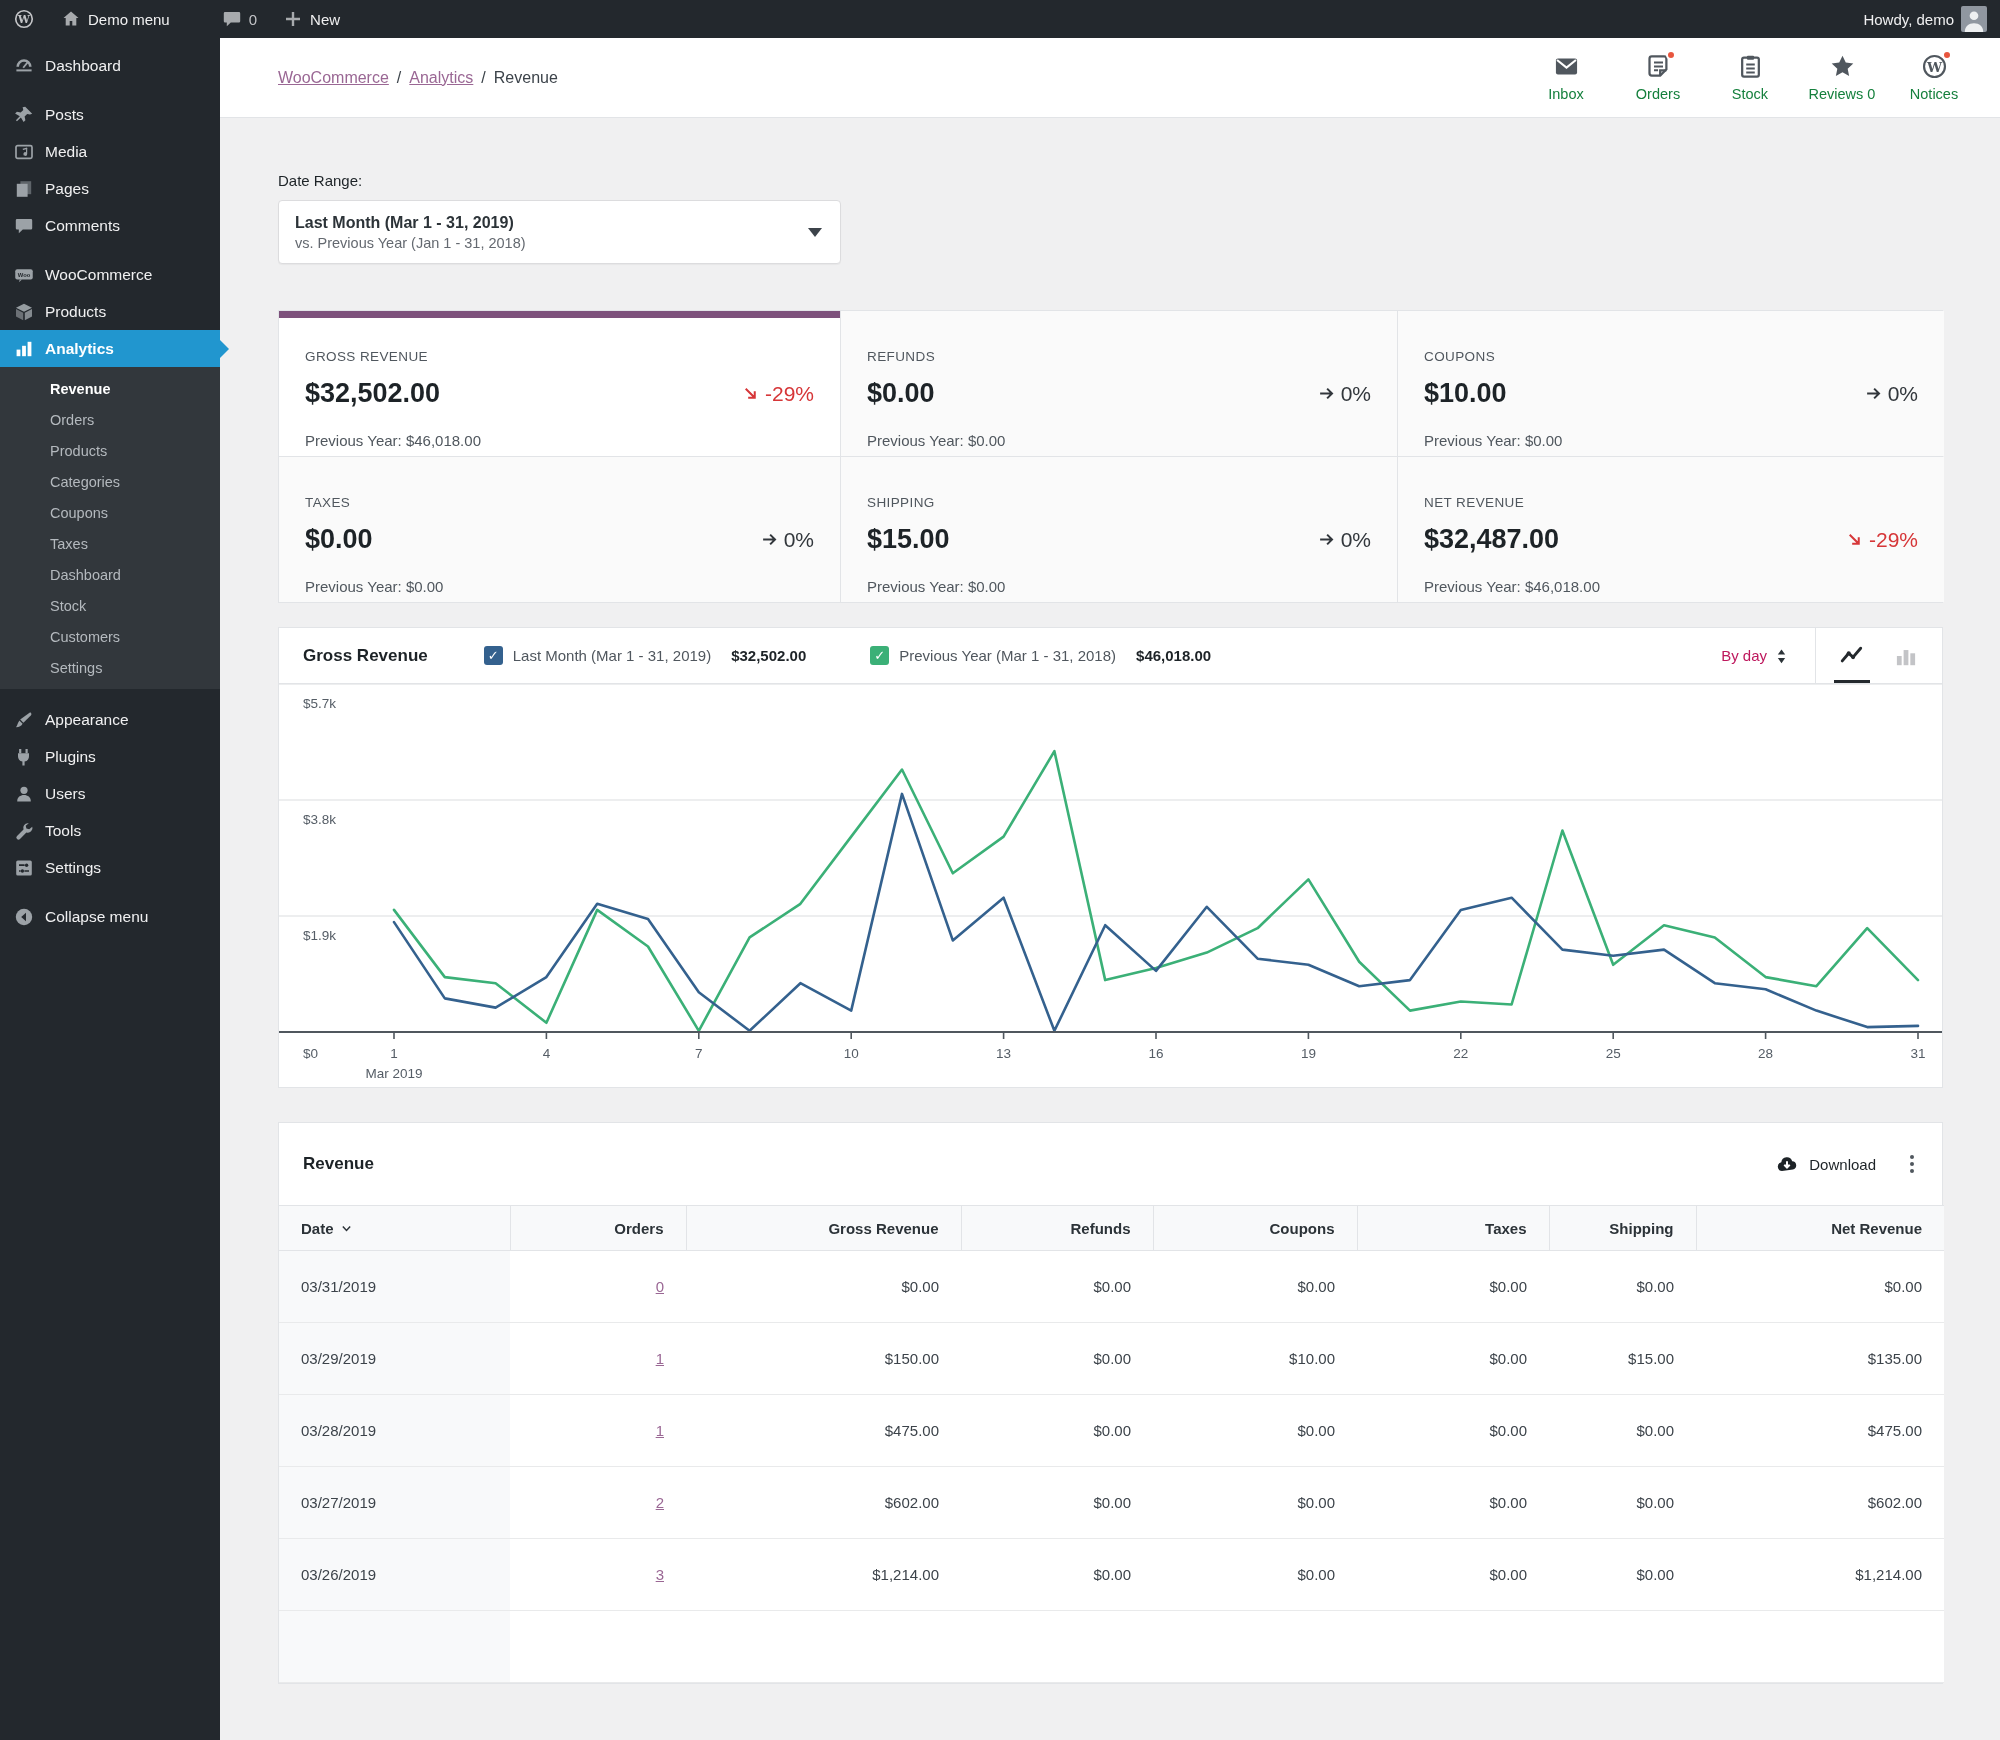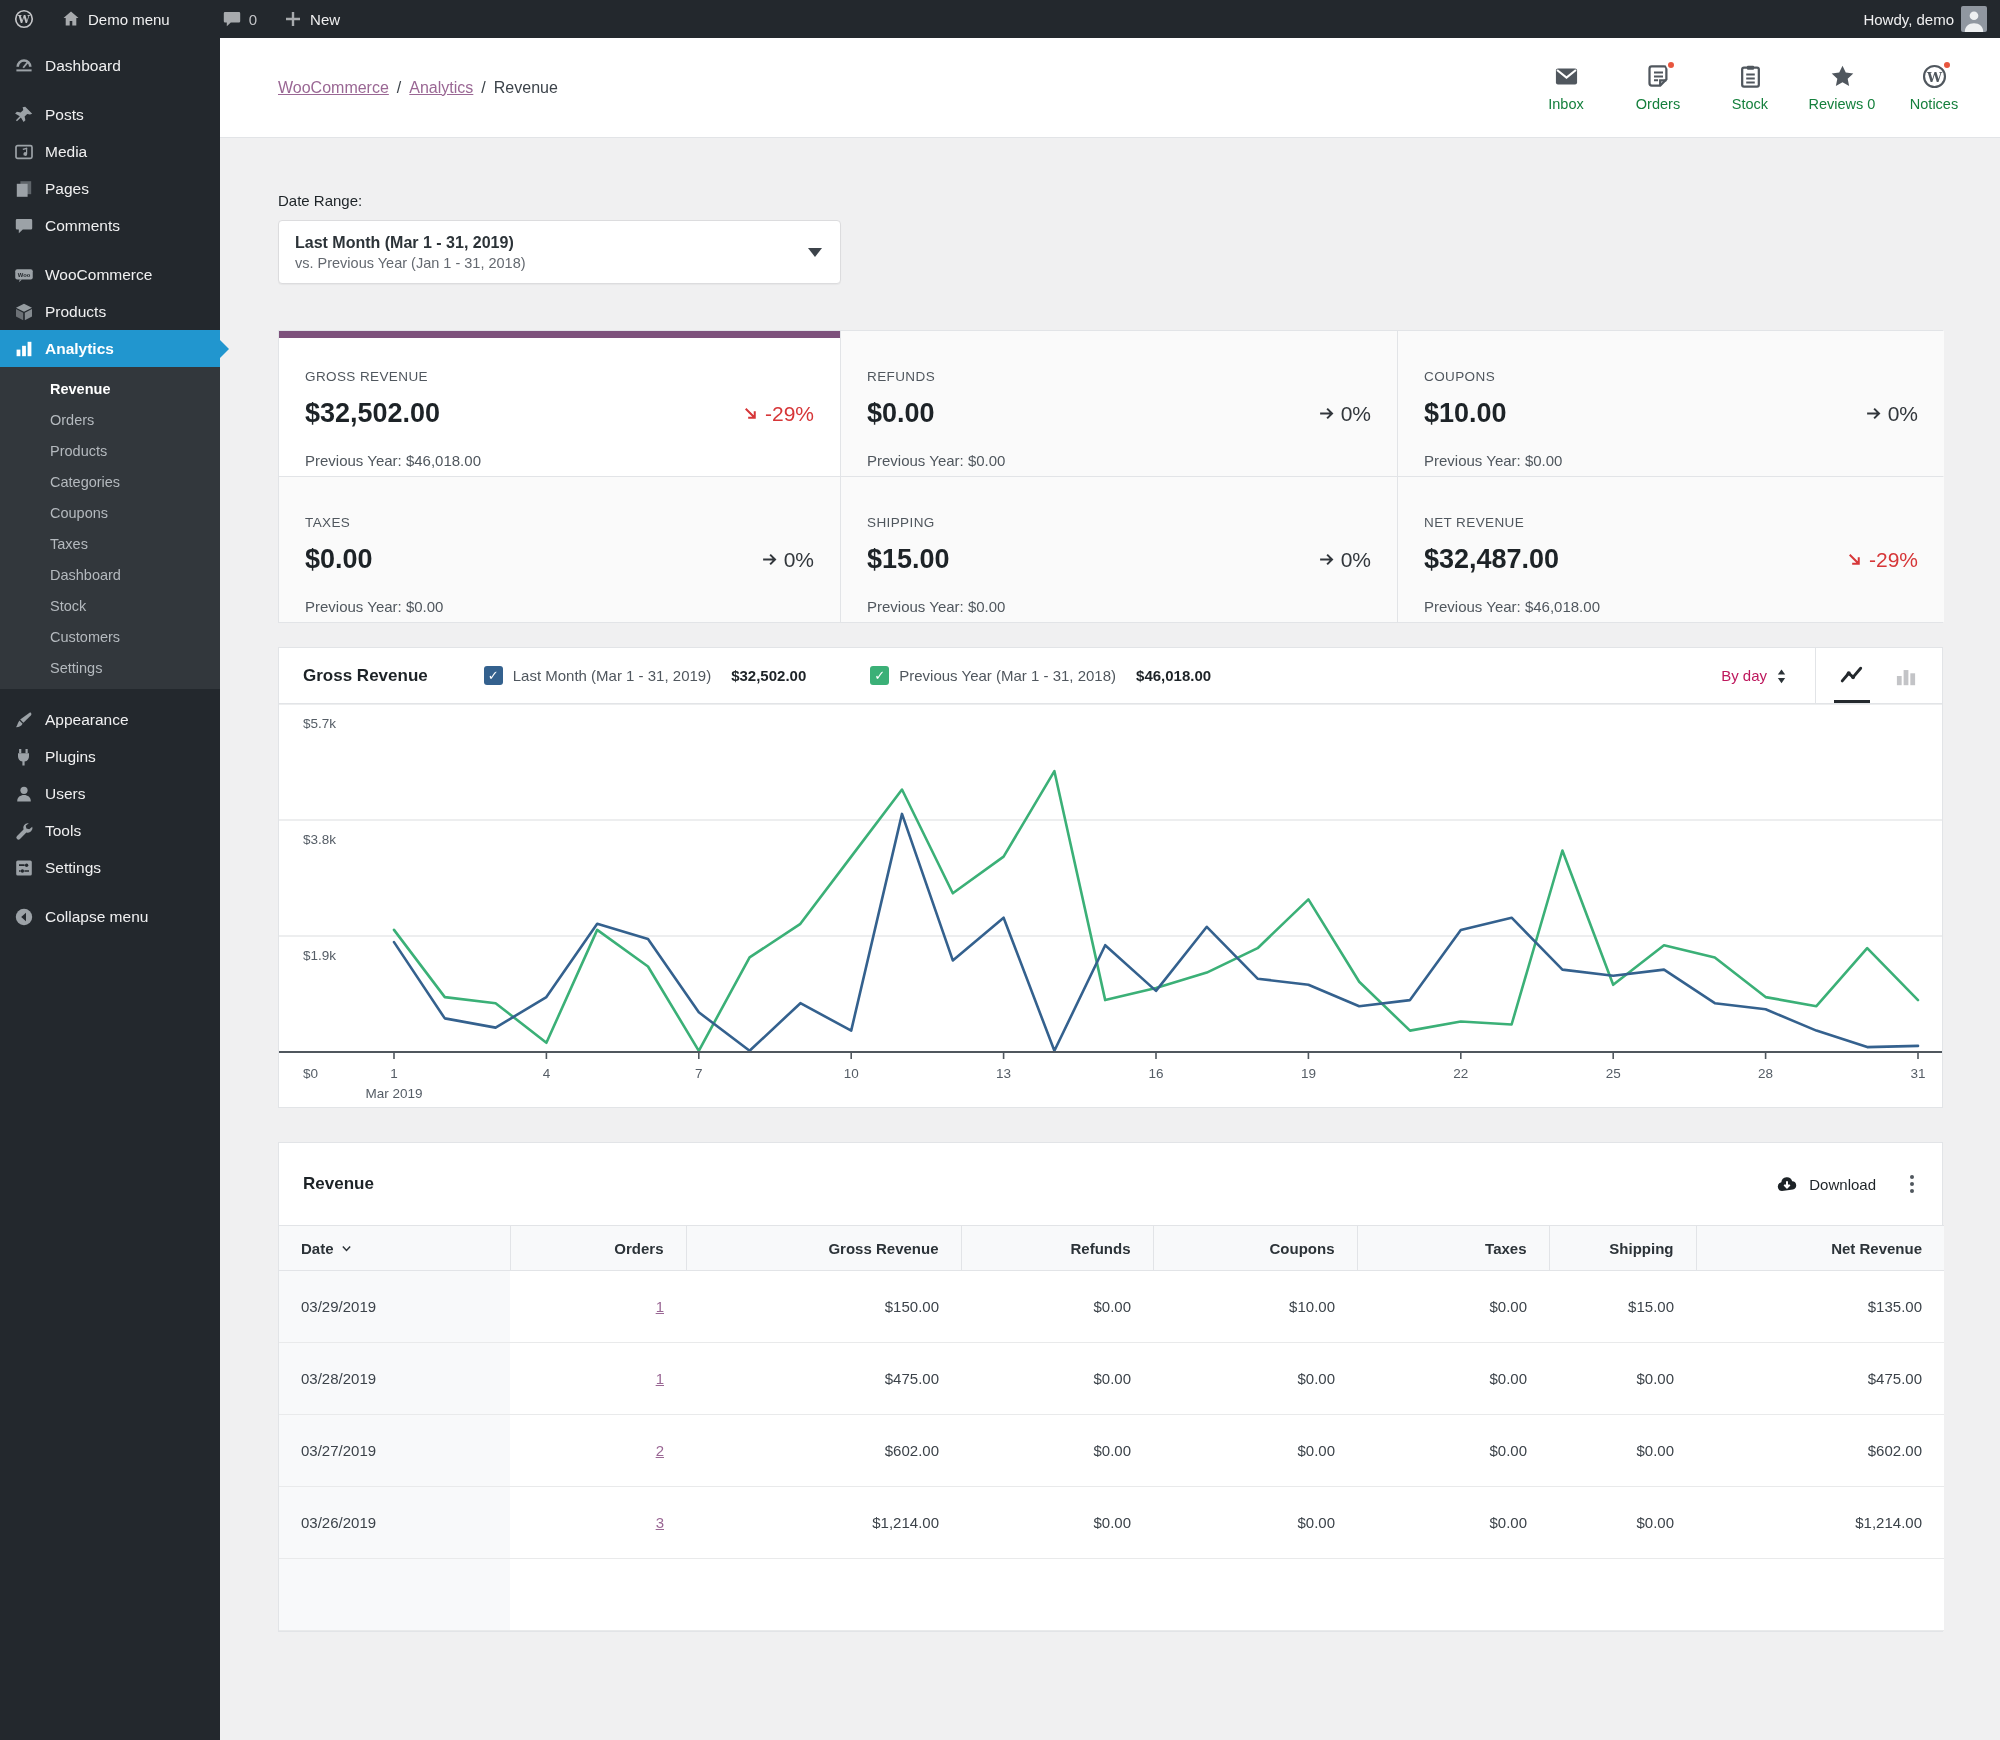--- a/index.html
+++ b/index.html
@@ -30,21 +30,21 @@
   .menu-arrow { position:absolute; right:-9px; top:50%; margin-top:-9px; width:0; height:0;
                 border-top:9px solid transparent; border-bottom:9px solid transparent;
                 border-left:9px solid var(--menu-blue); }
   #submenu { background:#32373c; padding:6px 0 6px 0; }
   .submenu-item { height:31px; display:flex; align-items:center; padding-left:50px;
                   color:#b4b9be; font-size:14.5px; cursor:pointer; }
   .submenu-item.current { color:#fff; font-weight:bold; }
 
   
   #page { position:absolute; left:220px; top:38px; right:0; bottom:0; background:#f0f0f1; }
-  #topheader { height:100px; background:#fff; border-bottom:1px solid #e2e4e7;
+  #topheader { height:80px; background:#fff; border-bottom:1px solid #e2e4e7;
                display:flex; align-items:center; justify-content:space-between; padding:0 20px 0 58px; }
   #breadcrumb { font-size:16px; color:#3c434a; }
   #breadcrumb a { color:var(--link-purple); text-decoration:underline; cursor:pointer; }
   #breadcrumb .sep { margin:0 8px; color:#3c434a; }
   #activity { display:flex; align-items:flex-start; }
   .act-item { width:92px; display:flex; flex-direction:column; align-items:center; gap:6px; cursor:pointer; }
   .act-icon { position:relative; width:27px; height:27px; color:#50575e; }
   .act-badge { position:absolute; top:-3px; right:-4px; width:10px; height:10px; border-radius:50%;
                background:var(--badge); border:2px solid #fff; }
   .act-label { font-size:14.5px; color:#15803d; }
@@ -619,20 +619,30 @@
               <th>Gross Revenue</th>
               <th>Refunds</th>
               <th>Coupons</th>
               <th>Taxes</th>
               <th>Shipping</th>
               <th>Net Revenue</th>
             </tr>
           </thead>
         <tbody id="tbody">
             <tr>
+              <td class="col-date">03/31/2019</td>
+              <td><a class="orders-link">0</a></td>
+              <td>$0.00</td>
+              <td>$0.00</td>
+              <td>$0.00</td>
+              <td>$0.00</td>
+              <td>$0.00</td>
+              <td>$0.00</td>
+            </tr>
+            <tr>
               <td class="col-date">03/29/2019</td>
               <td><a class="orders-link">1</a></td>
               <td>$150.00</td>
               <td>$0.00</td>
               <td>$10.00</td>
               <td>$0.00</td>
               <td>$15.00</td>
               <td>$135.00</td>
             </tr>
             <tr>

